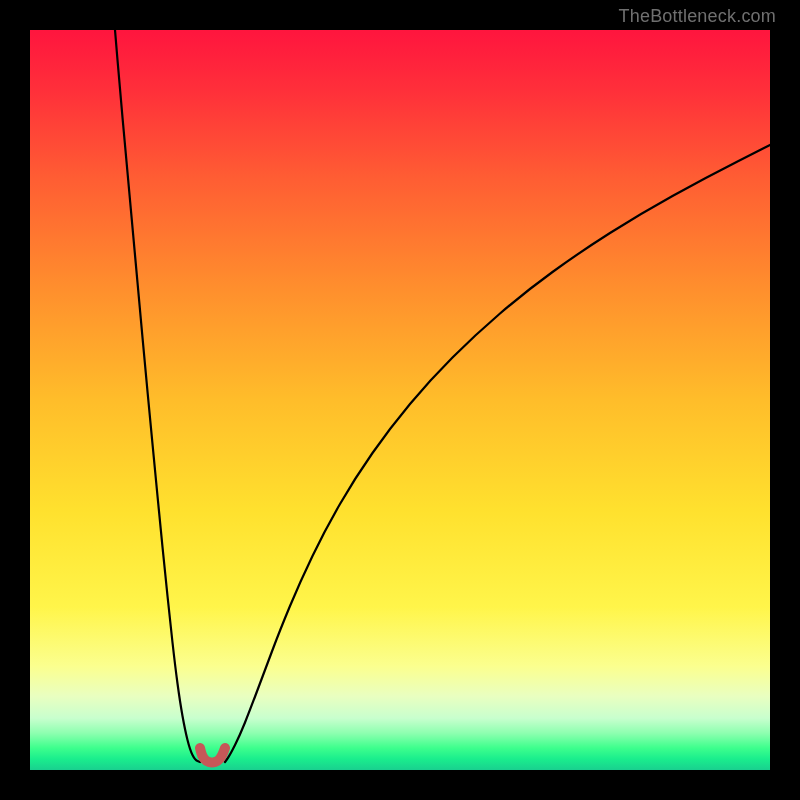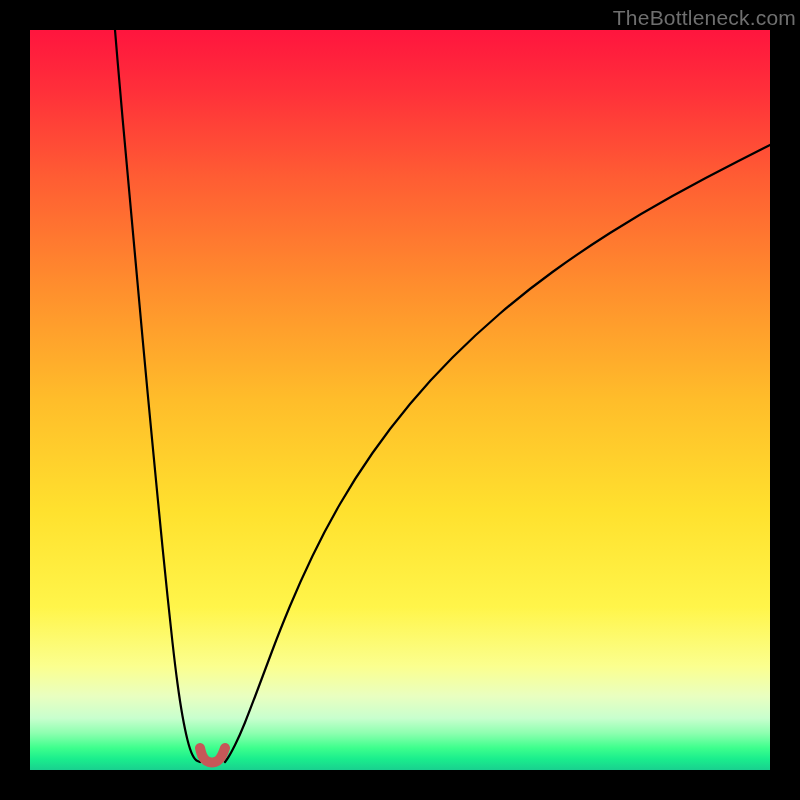--- a/index.html
+++ b/index.html
@@ -30,23 +30,23 @@
       #c8ffce 93%,
       #8effb0 95%,
       #3eff8d 97%,
       #1aee8d 98.5%,
       #19d08f 100%
     );
   }
   .watermark {
     position: absolute;
     top: 6px;
-    right: 4px;
+    right: 24px;
     color: #6f6f6f;
-    font-size: 21px;
+    font-size: 18px;
     letter-spacing: 0.2px;
     user-select: none;
   }
   svg.curves {
     position: absolute;
     left: 0;
     top: 0;
     width: 740px;
     height: 740px;
   }

